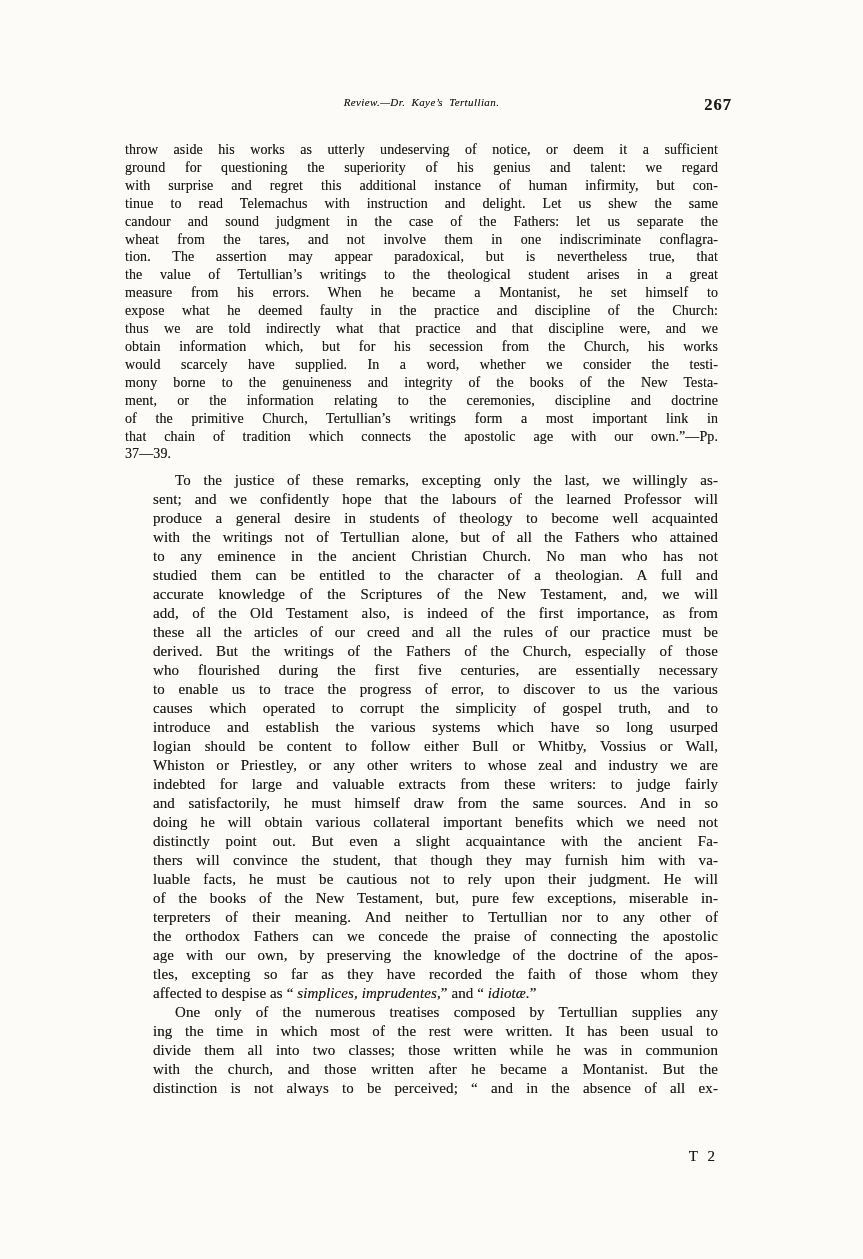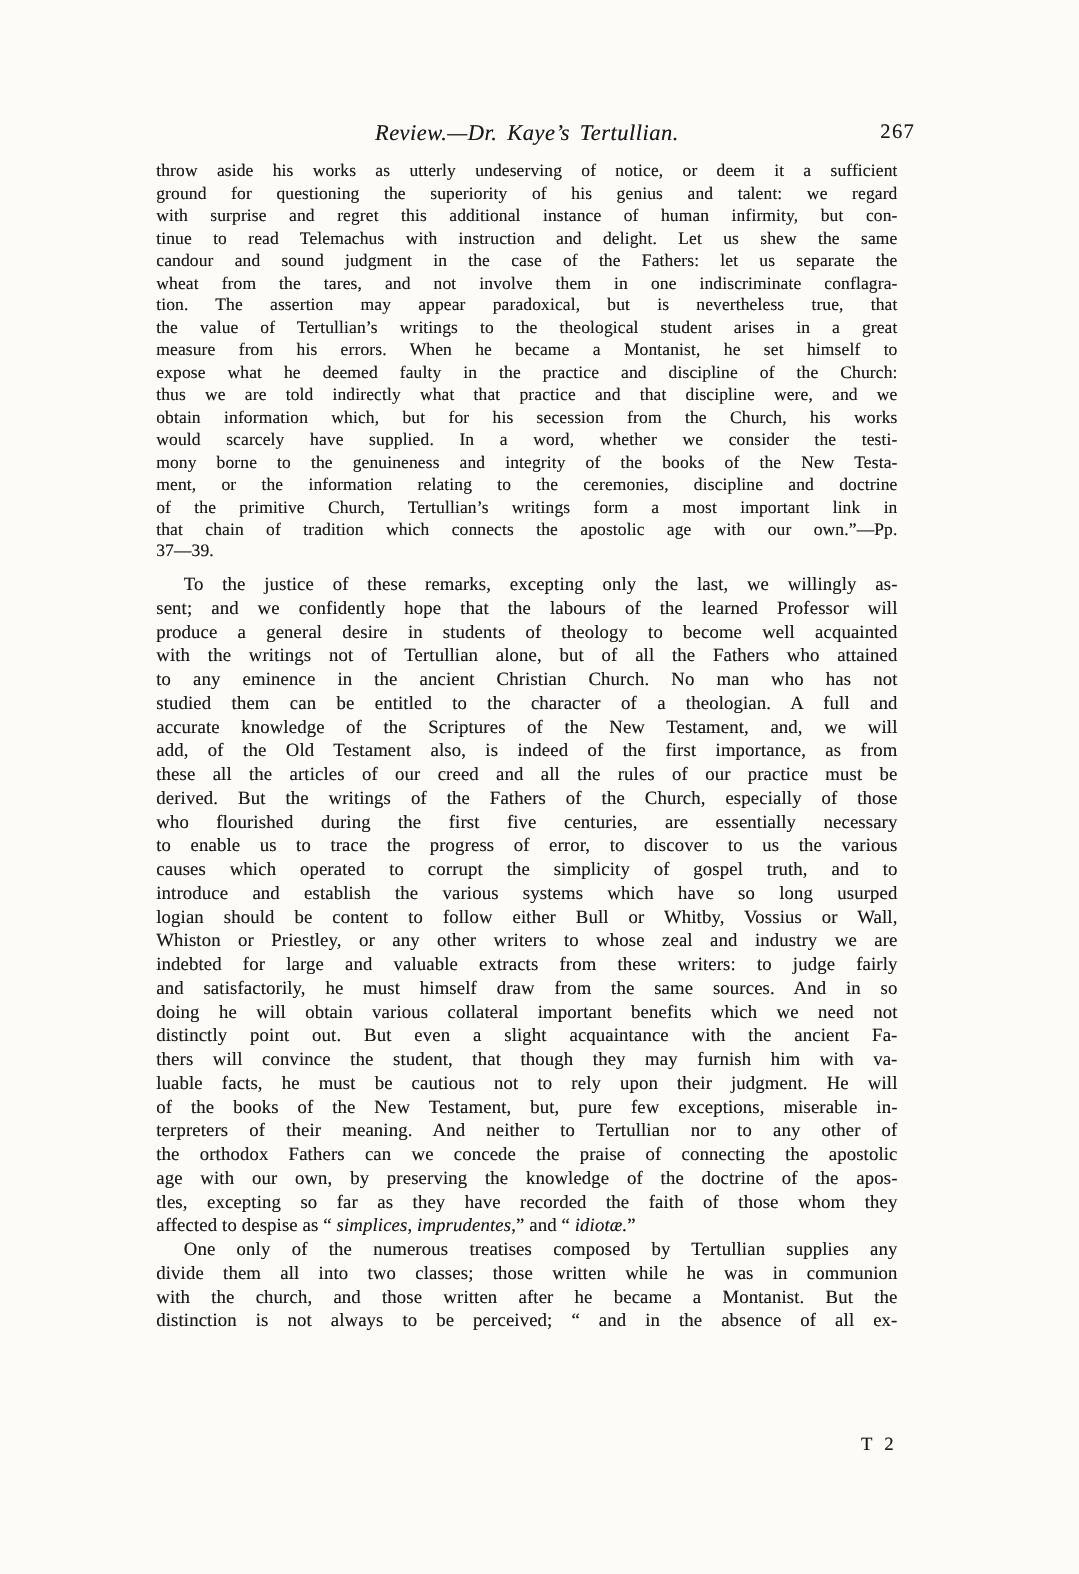--- a/index.html
+++ b/index.html
@@ -20,47 +20,49 @@
   .page-header {
     position: absolute;
     top: 96px;
     left: 125px;
     width: 593px;
     height: 24px;
   }
   .running-title {
     text-align: center;
     font-style: italic;
-    font-size: 18px;
+    font-size: 11px;
     letter-spacing: 0.4px;
     word-spacing: 3px;
   }
   .page-number {
     position: absolute;
     right: -14px;
     top: -1px;
     font-size: 16.5px;
-    font-weight: normal;
+    font-weight: bold;
     letter-spacing: 1px;
     margin-left: 36px;
   }
   .text-block {
     position: absolute;
     top: 129px;
     left: 125px;
     width: 593px;
   }
   .paragraph { margin: 0; }
   .para-quote {
     font-size: 14px;
     line-height: 17.9px;
+    margin-top: 12px;
   }
   .para-body {
     font-size: 15px;
     line-height: 19px;
+    margin-left: 28px;
   }
   .para-gap-before { margin-top: 8px; }
   .paragraph.indent .line:first-child { text-indent: 22px; }
   .line {
     text-align: justify;
     text-align-last: justify;
     letter-spacing: 0.1px;
   }
   .line.last { text-align-last: left; }
   .it { font-style: italic; }
@@ -130,20 +132,21 @@
         <div class="line">luable facts, he must be cautious not to rely upon their judgment. He will</div>
         <div class="line">of the books of the New Testament, but, pure few exceptions, miserable in-</div>
         <div class="line">terpreters of their meaning. And neither to Tertullian nor to any other of</div>
         <div class="line">the orthodox Fathers can we concede the praise of connecting the apostolic</div>
         <div class="line">age with our own, by preserving the knowledge of the doctrine of the apos-</div>
         <div class="line">tles, excepting so far as they have recorded the faith of those whom they</div>
         <div class="line last"><span>affected to despise as “ </span><span class="it">simplices, imprudentes,</span><span>” and “ </span><span class="it">idiotæ.</span><span>”</span></div>
       </div>
       <div class="paragraph para-body indent">
         <div class="line">One only of the numerous treatises composed by Tertullian supplies any</div>
+        <div class="line">ing the time in which most of the rest were written. It has been usual to</div>
         <div class="line">divide them all into two classes; those written while he was in communion</div>
         <div class="line">with the church, and those written after he became a Montanist. But the</div>
         <div class="line">distinction is not always to be perceived; “ and in the absence of all ex-</div>
       </div>
     </div>
 
   <div class="footer-signature">T 2</div>
 
 </div>
 

